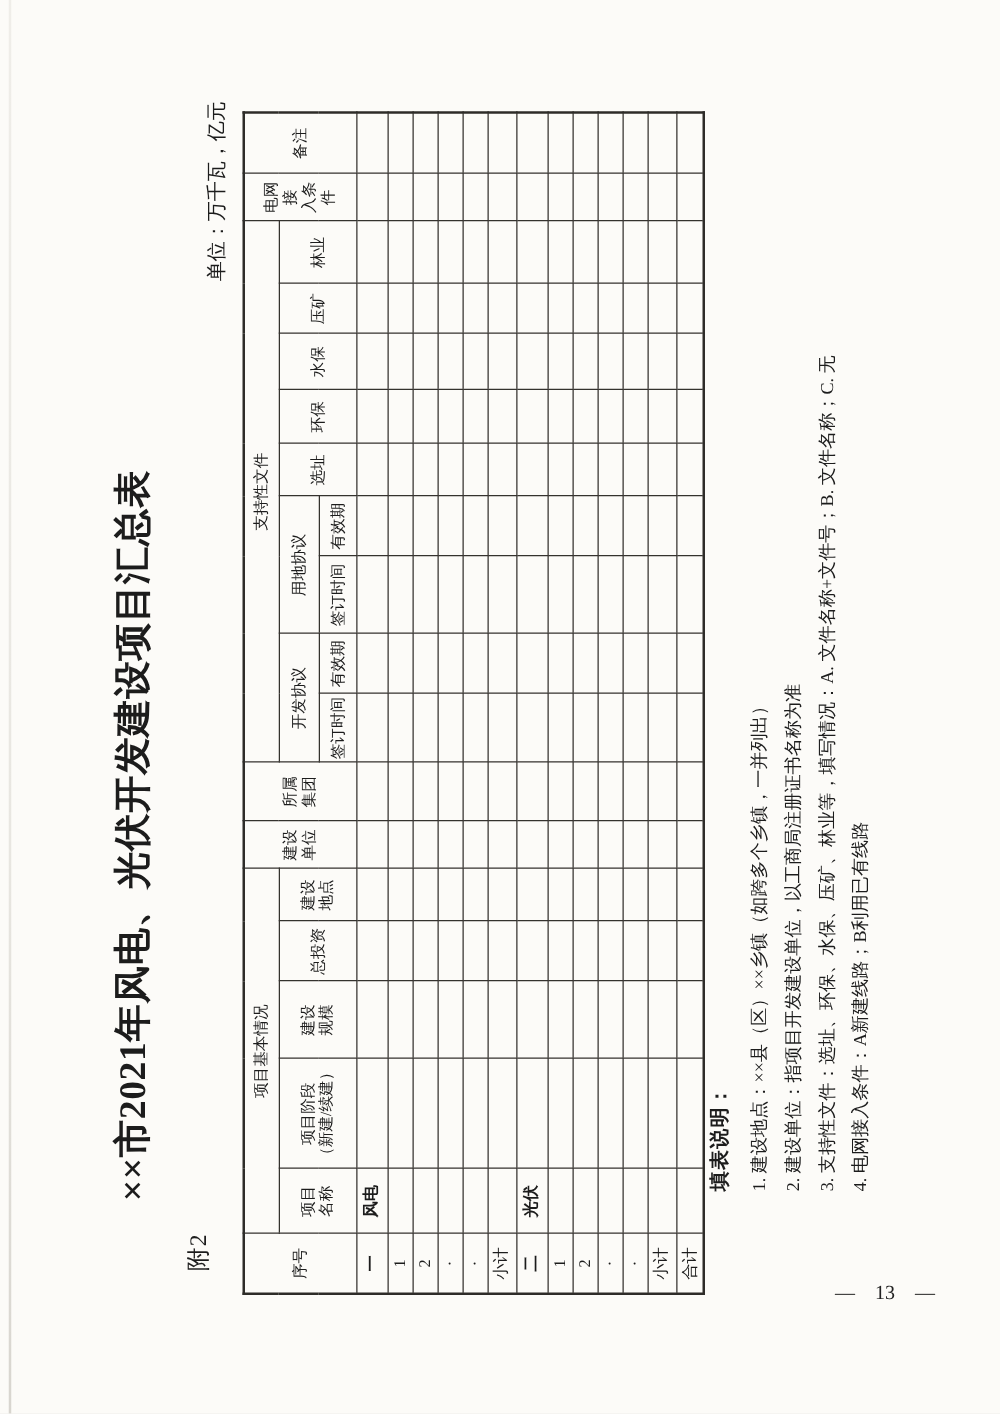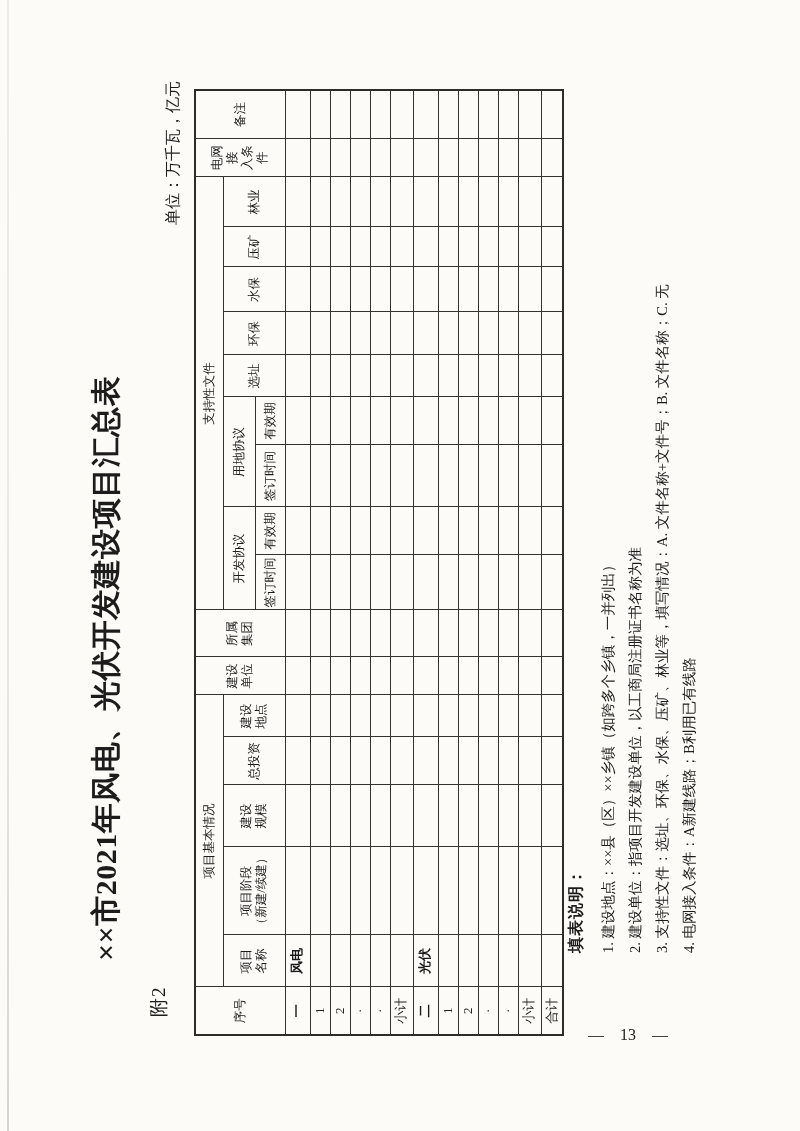--- a/index.html
+++ b/index.html
@@ -37,21 +37,21 @@
   .main td { font-size:13px; height:20px; line-height:1.1; }
   tr.hr1 { height:28px; } tr.hr2 { height:32px; } tr.hr3 { height:30px; }
   tr.r-cat td { height:25px; }
   tr.r-sub td { height:23px; }
   tr.r-total td { height:22px; }
   tr.r-cat td.c-no, tr.r-cat td.c-name { font-weight:bold; }
   .notes { position:absolute; left:178px; top:566px; width:780px; }
   .notes-heading { font-size:16px; font-weight:bold; margin-bottom:8px; letter-spacing:1px; }
   .notes li { list-style:none; font-size:14.5px; line-height:27px; white-space:nowrap; }
   .pagenum {
-    position:absolute; left:588px; top:1026px; width:160px; text-align:left;
+    position:absolute; left:588px; top:1026px; width:160px; text-align:right;
     font-size:16px; word-spacing:12px; color:#222;
   }
 </style>
 </head>
 <body>
 
 <div class="sheet">
   <div class="scan-edge"></div>
 
   <div class="rot">

